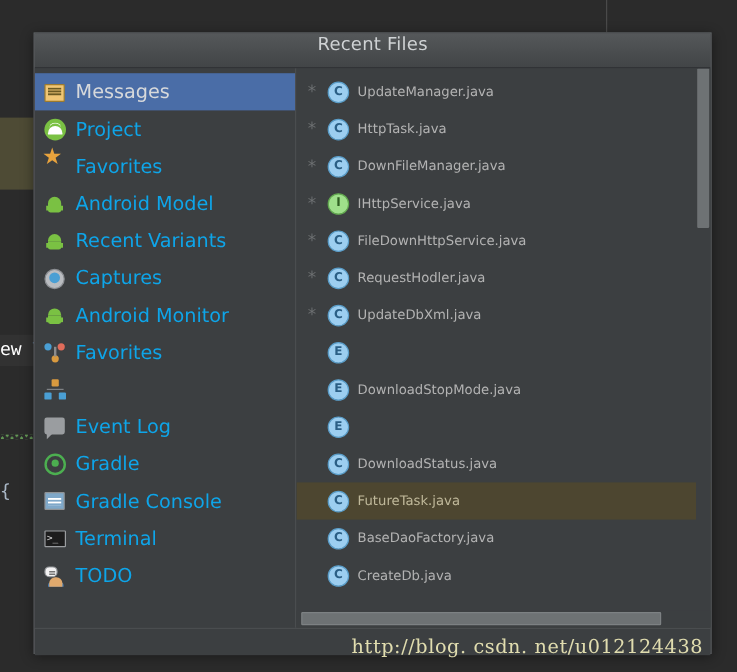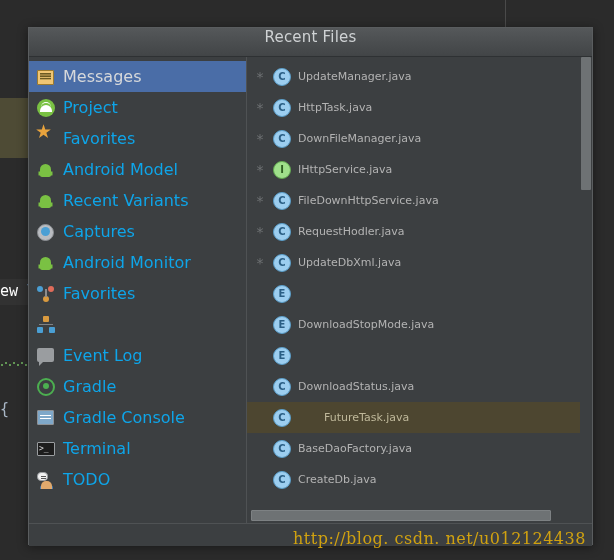--- a/index.html
+++ b/index.html
@@ -403,21 +403,21 @@
   }
   .badge.c { background: #9ccef0; border: 1.5px solid #5a9dc8; color: #2b5f85; }
   .badge.i { background: #9fe08b; border: 1.5px solid #62a850; color: #2f6022; }
   .badge.e { background: #9ccef0; border: 1.5px solid #5a9dc8; color: #2b5f85; }
   .file-item .fname {
     font-size: 11px;
     color: #b3b3b3;
     white-space: nowrap;
     text-align: center;
   }
-  .file-item.sel .fname { color: #bfb89a; margin-left: 26px; }
+  .file-item.sel .fname { color: #bfb89a; }
 
   
   #vscroll-track {
     position: absolute;
     right: 0; top: 0;
     width: 12px; height: 100%;
     background: #3c3f41;
   }
   #vscroll-thumb {
     position: absolute;
@@ -448,21 +448,21 @@
     border-top: 1px solid #4f5254;
   }
 
   
   #watermark {
     position: absolute;
     left: 293px; top: 529px;
     font-family: "DejaVu Serif", "Liberation Serif", serif;
     font-size: 16px;
     letter-spacing: .5px;
-    color: #eab308;
+    color: #fef9c3;
     opacity: .85;
     white-space: nowrap;
   }
 </style>
 </head>
 <body>
 
 <div id="root">
 
   <div class="bg-editor">

